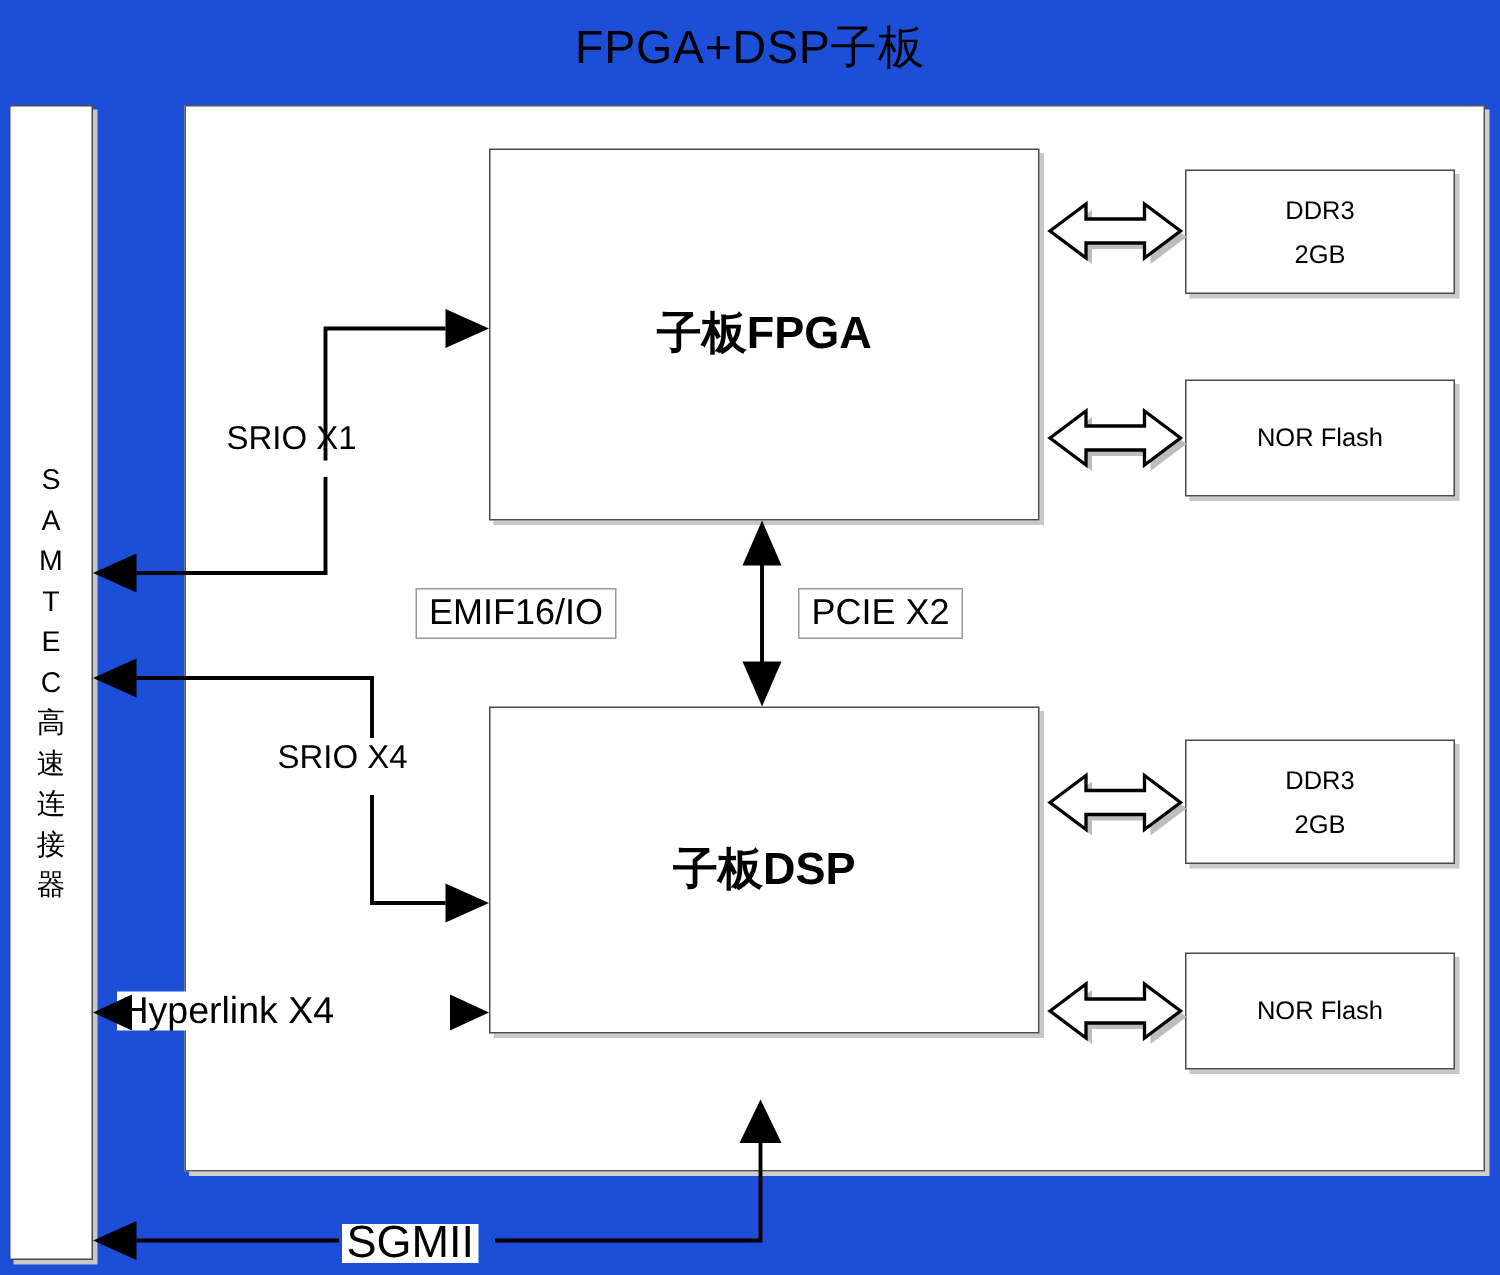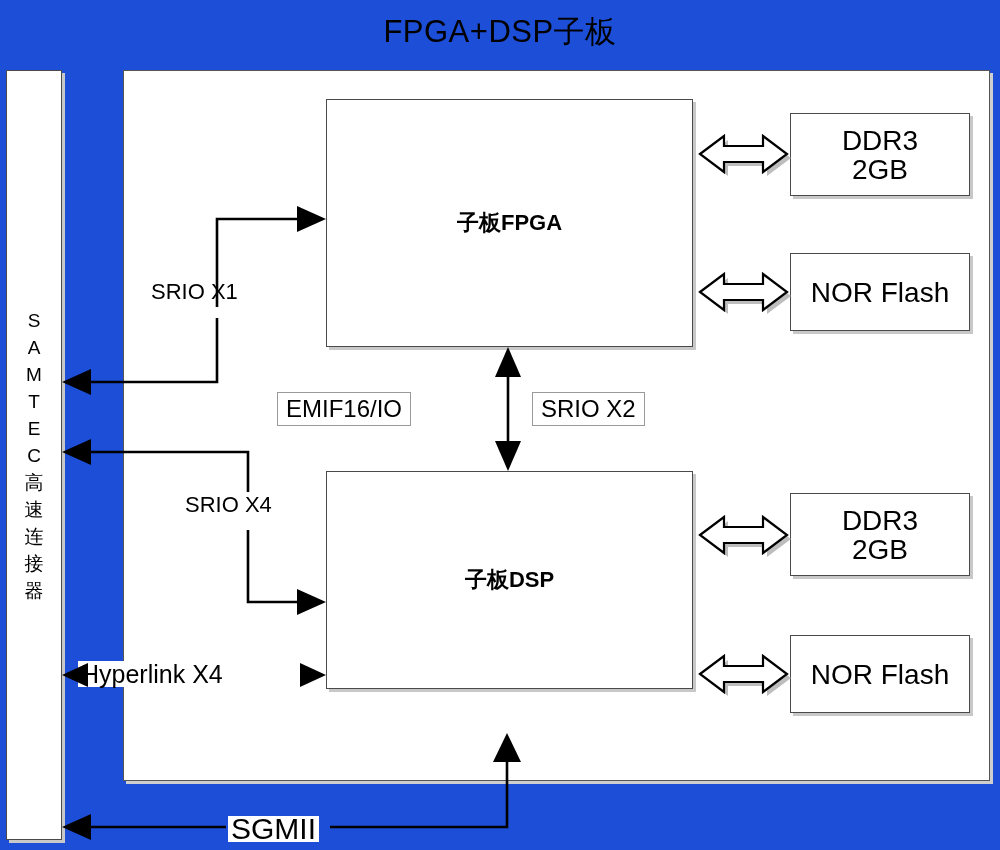--- a/index.html
+++ b/index.html
@@ -65,30 +65,30 @@
   .connector-text {
     font-size: 19px;
     line-height: 27px;
     text-align: center;
     white-space: pre-line;
     letter-spacing: 0;
   }
 
   
   .chip-label {
-    font-size: 22px;
+    font-size: 30px;
     font-weight: bold;
     top: 50%;
     transform: translateY(-50%);
     line-height: 36px;
   }
 
   
   .mem-label {
-    font-size: 28px;
+    font-size: 17px;
     line-height: 29px;
     top: 50%;
     transform: translateY(-50%);
   }
 
   
   .bus-tag {
     position: absolute;
     box-sizing: border-box;
     border: 1px solid #9a9a9a;
@@ -178,21 +178,21 @@
   <div class="box" style="left:790px; top:493px; width:180px; height:83px;">
     <div class="box-label mem-label">DDR3
 2GB</div>
   </div>
 
   <div class="box" style="left:790px; top:635px; width:180px; height:78px;">
     <div class="box-label mem-label">NOR Flash</div>
   </div>
 
   <div class="bus-tag" style="left:277px; top:392px;">EMIF16/IO</div>
-  <div class="bus-tag" style="left:532px; top:392px;">SRIO X2</div>
+  <div class="bus-tag" style="left:532px; top:392px;">PCIE X2</div>
 
   <div class="wire-label" style="left:148px; top:279px;">SRIO X1</div>
   <div class="wire-label" style="left:182px; top:492px;">SRIO X4</div>
   <div class="wire-label" style="left:78px; top:661px; font-size:25px;">Hyperlink X4</div>
   <div class="wire-label" style="left:228px; top:816px; font-size:30px;">SGMII</div>
 
   <svg id="wires" viewBox="0 0 1000 850">
 
     <path class="wire" d="M 217,307 L 217,219 L 297,219"></path>
     <polygon class="solid-head" points="297,206 326,219 297,232"></polygon>

